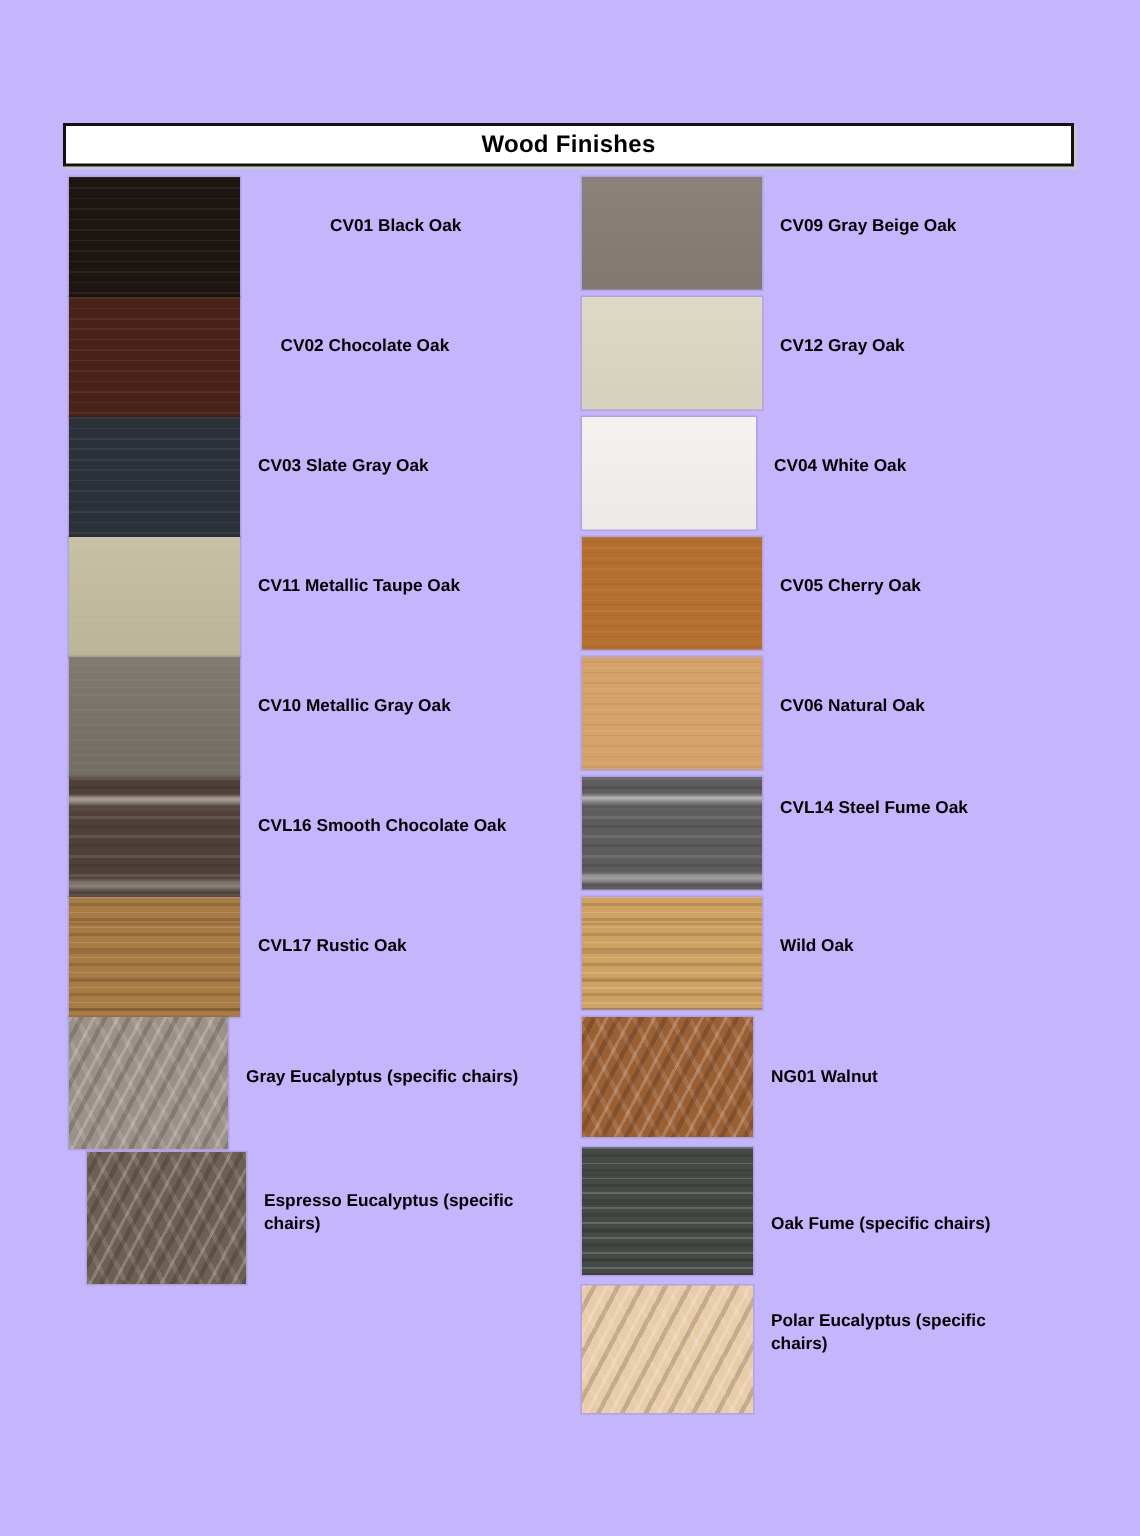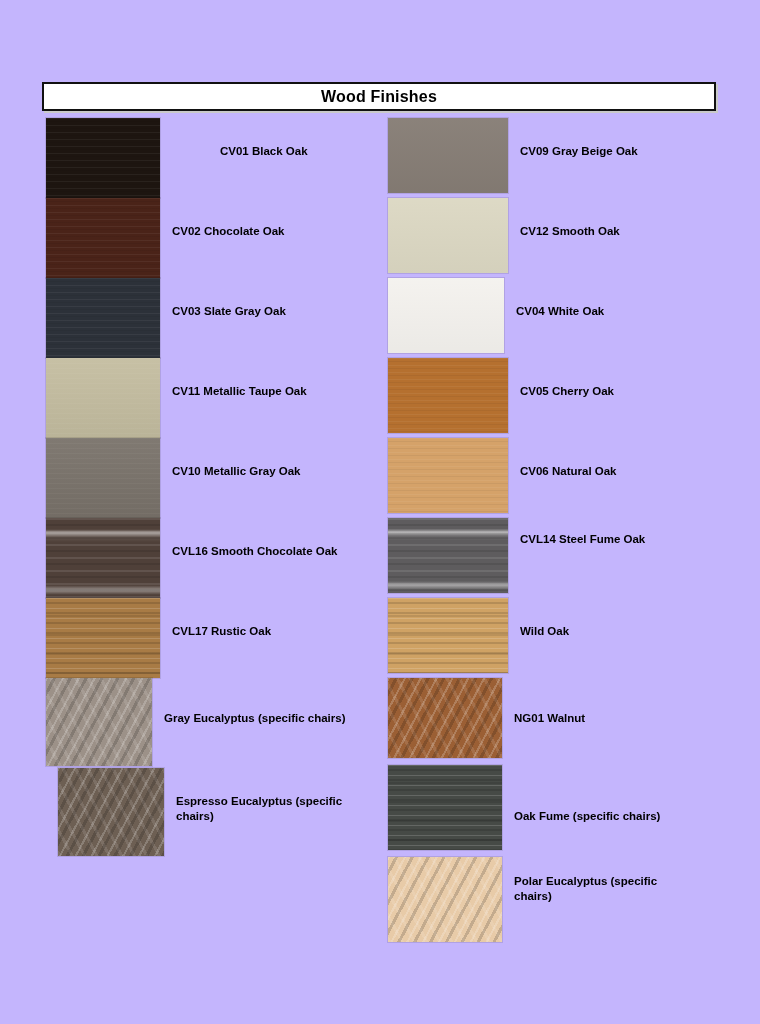--- a/index.html
+++ b/index.html
@@ -170,21 +170,21 @@
     <span id="title-text">Wood Finishes</span>
   </div>
 
   <div class="column" id="col-left">
       <div class="finish-row" style="height: 80px; gap: 48px;">
         <div class="swatch grain-h" style="width: 114px; height: 80px; background-color: rgb(29, 21, 16);"></div>
         <div class="finish-label" style="margin-top: 26px; margin-left: 12px;">CV01 Black Oak</div>
       </div>
       <div class="finish-row" style="height: 80px;">
         <div class="swatch grain-h" style="width: 114px; height: 80px; background-color: rgb(74, 35, 24);"></div>
-        <div class="finish-label" style="margin-top: 26px; margin-left: 12px; text-align: right;">CV02 Chocolate Oak</div>
+        <div class="finish-label" style="margin-top: 26px; margin-left: 27px; text-align: right;">CV02 Chocolate Oak</div>
       </div>
       <div class="finish-row" style="height: 80px;">
         <div class="swatch grain-h" style="width: 114px; height: 80px; background-color: rgb(44, 49, 57);"></div>
         <div class="finish-label" style="margin-top: 26px; margin-left: 12px;">CV03 Slate Gray Oak</div>
       </div>
       <div class="finish-row" style="height: 80px;">
         <div class="swatch grain-soft" style="width: 114px; height: 80px; background-color: rgb(196, 189, 160);"></div>
         <div class="finish-label" style="margin-top: 26px; margin-left: 12px;">CV11 Metallic Taupe Oak</div>
       </div>
       <div class="finish-row" style="height: 80px;">
@@ -209,21 +209,21 @@
 chairs)</div>
       </div>
     </div>
   <div class="column" id="col-right">
       <div class="finish-row" style="height: 80px;">
         <div class="swatch grain-flat" style="width: 120px; height: 75px; background-color: rgb(134, 125, 117);"></div>
         <div class="finish-label" style="margin-top: 26px; margin-left: 12px;">CV09 Gray Beige Oak</div>
       </div>
       <div class="finish-row" style="height: 80px;">
         <div class="swatch grain-flat" style="width: 120px; height: 75px; background-color: rgb(220, 216, 195);"></div>
-        <div class="finish-label" style="margin-top: 26px; margin-left: 12px;">CV12 Smooth Oak</div>
+        <div class="finish-label" style="margin-top: 26px; margin-left: 12px;">CV12 Gray Oak</div>
       </div>
       <div class="finish-row" style="height: 80px;">
         <div class="swatch grain-flat" style="width: 116px; height: 75px; background-color: rgb(244, 242, 238);"></div>
         <div class="finish-label" style="margin-top: 26px; margin-left: 12px;">CV04 White Oak</div>
       </div>
       <div class="finish-row" style="height: 80px;">
         <div class="swatch grain-h" style="width: 120px; height: 75px; background-color: rgb(181, 112, 47);"></div>
         <div class="finish-label" style="margin-top: 26px; margin-left: 12px;">CV05 Cherry Oak</div>
       </div>
       <div class="finish-row" style="height: 80px;">

